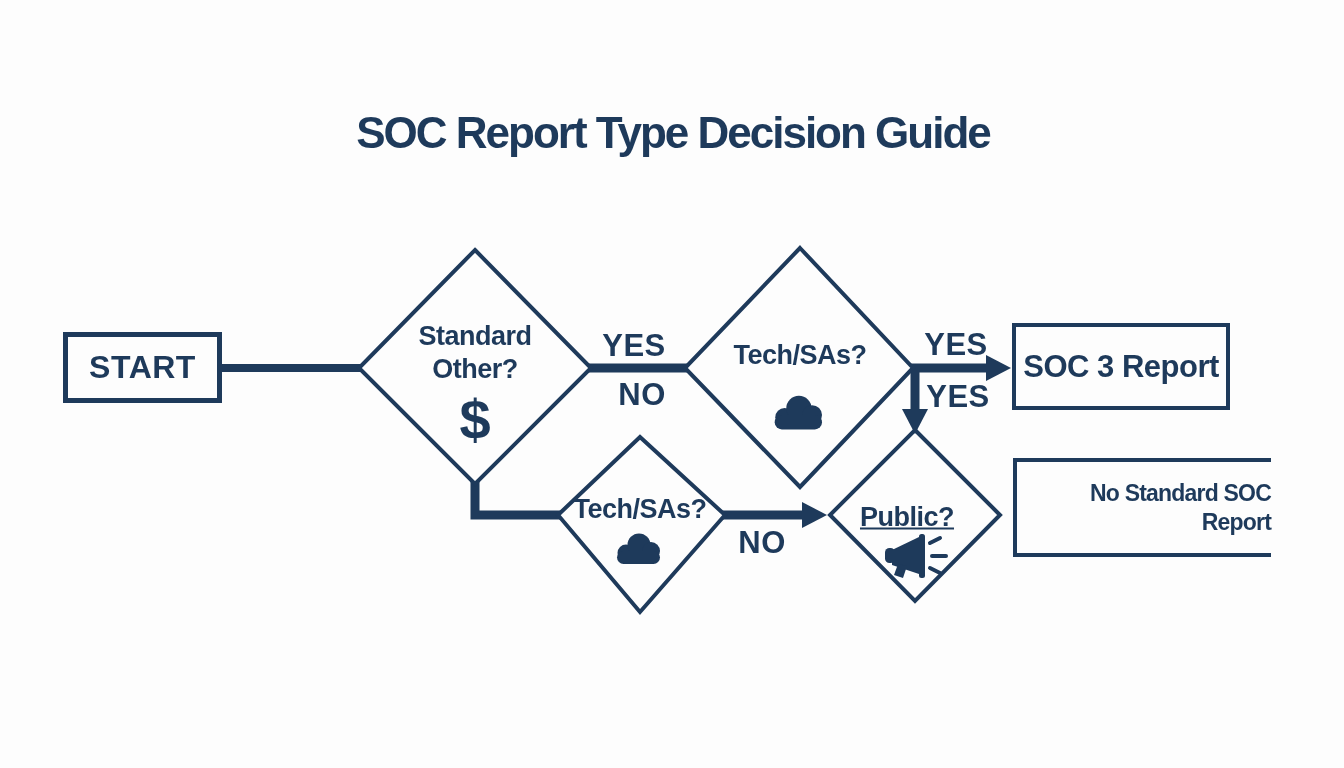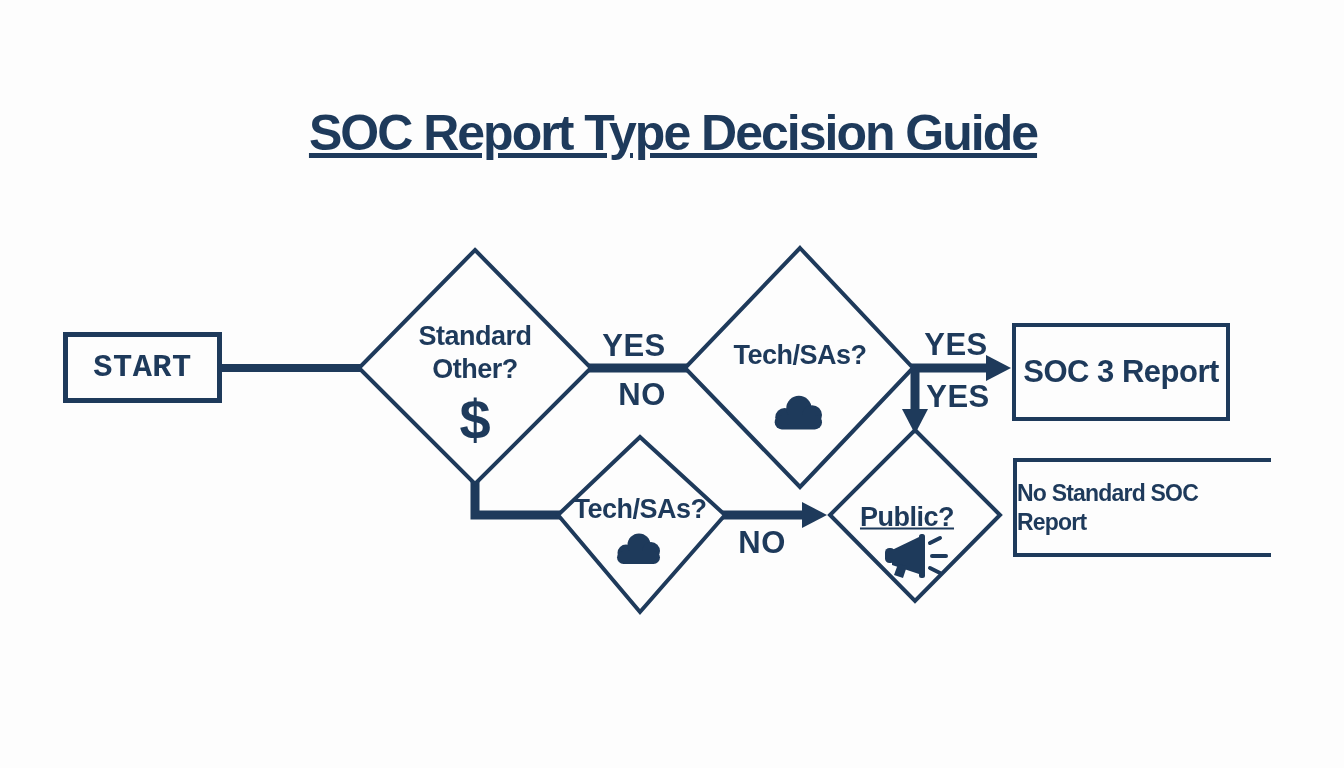--- a/index.html
+++ b/index.html
@@ -8,43 +8,42 @@
     width:1344px;height:768px;
     background:#fdfdfd;
     font-family:"Liberation Sans", sans-serif;
     color:#1e3a5b;
     overflow:hidden;
   }
   svg.layer{position:absolute;left:0;top:0;}
   .abs{position:absolute;}
   .ctr{transform:translate(-50%,-50%);white-space:nowrap;}
   .title{
-    font-size:50px;font-weight:bold;letter-spacing:-2px;
+    font-size:44px;font-weight:bold;letter-spacing:-2px;
     color:#1e3a5b;
-    text-decoration:underline;
   }
   .node-box{
     position:absolute;
     background:#fdfdfd;
     border:5px solid #1e3a5b;
     display:flex;align-items:center;justify-content:center;
     box-sizing:border-box;
     text-align:center;
   }
   .start-label{font-size:32px;font-weight:bold;letter-spacing:0.5px;}
   .soc3-label{font-size:31px;font-weight:bold;letter-spacing:-0.5px;}
   .diamond-text{
     font-size:27px;font-weight:bold;line-height:33px;
     text-align:center;letter-spacing:-0.5px;
   }
   .edge-label{font-size:31px;font-weight:bold;letter-spacing:0.5px;}
   .dollar{font-size:56px;font-weight:bold;}
   .nostd-text{
     font-size:23px;font-weight:bold;line-height:29px;
-    letter-spacing:-0.8px;text-align:left;
+    letter-spacing:-0.8px;text-align:right;
   }
 </style>
 </head>
 <body>
 
 <div class="canvas">
 
   <svg class="layer" width="1344" height="768" viewBox="0 0 1344 768">
     <g stroke="#1e3a5b" fill="none">
 
@@ -93,21 +92,21 @@
       <g stroke="#1e3a5b" stroke-width="4" stroke-linecap="round" fill="none">
         <line x1="15" y1="-13" x2="25" y2="-18"></line>
         <line x1="17" y1="0" x2="31" y2="0"></line>
         <line x1="15" y1="12" x2="25" y2="17"></line>
       </g>
     </g>
   </svg>
 
   <div class="abs ctr title" style="left:673px;top:133px;">SOC Report Type Decision Guide</div>
 
-  <div class="node-box" style="left:63px;top:332px;width:159px;height:71px;font-family:Liberation Mono, monospace;">
+  <div class="node-box" style="left:63px;top:332px;width:159px;height:71px;">
     <span class="start-label">START</span>
   </div>
 
   <div class="abs ctr diamond-text" style="left:475px;top:353px;">
     <div>Standard</div>
     <div>Other?</div>
   </div>
   <div class="abs ctr dollar" style="left:475px;top:419px;">$</div>
 
   <div class="abs ctr diamond-text" style="left:800px;top:355px;">
@@ -117,21 +116,21 @@
   <div class="abs ctr diamond-text" style="left:640px;top:509px;">Tech/SAs?</div>
 
   <div class="abs ctr diamond-text" style="left:907px;top:517px;text-decoration:underline;">Public?</div>
 
   <div class="abs ctr edge-label" style="left:634px;top:346px;">YES</div>
   <div class="abs ctr edge-label" style="left:642px;top:395px;">NO</div>
   <div class="abs ctr edge-label" style="left:956px;top:345px;">YES</div>
   <div class="abs ctr edge-label" style="left:958px;top:397px;">YES</div>
   <div class="abs ctr edge-label" style="left:762px;top:543px;">NO</div>
 
-  <div class="node-box" style="left:1012px;top:323px;width:218px;height:98px;border-width:4px;">
+  <div class="node-box" style="left:1012px;top:323px;width:218px;height:87px;border-width:4px;">
     <span class="soc3-label">SOC 3 Report</span>
   </div>
 
   <div class="node-box" style="left:1013px;top:458px;width:258px;height:99px;border-width:4px;border-right:none;">
     <div class="nostd-text">
       <div>No Standard SOC Report</div>
     </div>
   </div>
 
 </div>

